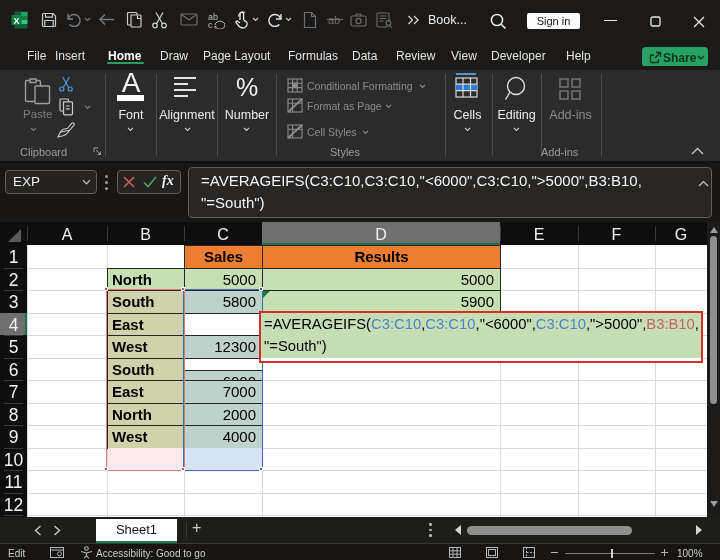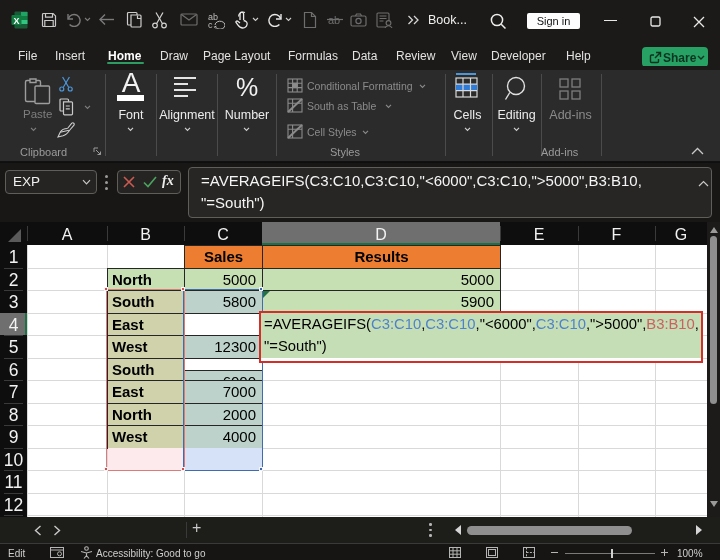--- a/index.html
+++ b/index.html
@@ -152,21 +152,21 @@
 
     <div class="abs" style="left:604px;top:20px;width:13px;height:1.4px;background:#e8e8e8;"></div>
     <svg class="abs" style="left:650px;top:16px" width="11" height="11" viewBox="0 0 11 11" fill="none" stroke="#e8e8e8" stroke-width="1.3">
         <rect x="1" y="1" width="9" height="9" rx="1.5"></rect>
       </svg>
     <svg class="abs" style="left:693px;top:16px" width="12" height="12" viewBox="0 0 12 12" fill="none" stroke="#e8e8e8" stroke-width="1.3">
         <path d="M1 1 L11 11 M11 1 L1 11"></path>
       </svg>
   </div>
   <div id="tabrow">
-    <div class="tab" style="left:18px;">File</div>
+    <div class="tab" style="left:27px;">File</div>
     <div class="tab" style="left:55px;">Insert</div>
     <div class="tab" style="left:108px;color:#fff;font-weight:bold;">Home</div>
     <div class="abs" style="left:107px;top:17.5px;width:37px;height:2.5px;background:#2d9c62;border-radius:2px;"></div>
     <div class="tab" style="left:160px;">Draw</div>
     <div class="tab" style="left:203px;">Page Layout</div>
     <div class="tab" style="left:288px;">Formulas</div>
     <div class="tab" style="left:352px;">Data</div>
     <div class="tab" style="left:396px;">Review</div>
     <div class="tab" style="left:451px;">View</div>
     <div class="tab" style="left:491px;">Developer</div>
@@ -254,21 +254,21 @@
     </svg>
     <div class="rtext gtext" style="left:307px;top:14px;text-align:center;font-size:10.5px;">Conditional Formatting</div>
     <svg class="chev" style="left:419px;top:17px" viewBox="0 0 7 5" fill="none" stroke="#8b8b8b" stroke-width="1.1">
         <path d="M1 0.8 l2.5 2.6 L6 0.8"></path>
       </svg>
     <svg class="abs" style="left:287px;top:32px" width="16" height="15" viewBox="0 0 16 15" fill="none" stroke="#8b8b8b" stroke-width="1.1">
       <rect x="1" y="1" width="14" height="13"></rect>
         <path d="M1 5.3 h14 M5.6 1 v13"></path>
         <path d="M1 14 L15 1" stroke-width="2"></path>
     </svg>
-    <div class="rtext gtext" style="left:307px;top:34px;text-align:left;font-size:10.5px;">South as Table</div>
+    <div class="rtext gtext" style="left:307px;top:34px;text-align:left;font-size:10.5px;">Format as Page</div>
     <svg class="chev" style="left:385px;top:37px" viewBox="0 0 7 5" fill="none" stroke="#8b8b8b" stroke-width="1.1">
         <path d="M1 0.8 l2.5 2.6 L6 0.8"></path>
       </svg>
     <svg class="abs" style="left:287px;top:58px" width="16" height="15" viewBox="0 0 16 15" fill="none" stroke="#8b8b8b" stroke-width="1.1">
       <rect x="1" y="1" width="14" height="13"></rect>
         <path d="M1 5.3 h14 M5.6 1 v13"></path>
         <path d="M1 14 L15 1" stroke-width="2"></path>
     </svg>
     <div class="rtext gtext" style="left:307px;top:60px;text-align:left;font-size:10.5px;">Cell Styles</div>
     <svg class="chev" style="left:362px;top:63px" viewBox="0 0 7 5" fill="none" stroke="#8b8b8b" stroke-width="1.1">
@@ -450,20 +450,21 @@
     <div class="abs" style="left:3px;top:14px;width:7px;height:168px;background:#8f8f8f;border-radius:3.5px;"></div>
     <div class="abs" style="left:3px;top:279px;width:0;height:0;border-left:4px solid transparent;border-right:4px solid transparent;border-top:6px solid #9a9a9a;"></div>
   </div>
   <div id="sheetbar">
     <svg class="abs" style="left:34px;top:8px" width="8" height="11" viewBox="0 0 8 11" fill="none" stroke="#c9c9c9" stroke-width="1.4">
         <path d="M6.5 1 L1.5 5.5 L6.5 10"></path>
       </svg>
     <svg class="abs" style="left:53px;top:8px" width="8" height="11" viewBox="0 0 8 11" fill="none" stroke="#c9c9c9" stroke-width="1.4">
         <path d="M1.5 1 L6.5 5.5 L1.5 10"></path>
       </svg>
+    <div class="abs" style="left:96px;top:2px;width:81px;height:23.5px;background:#fff;border-bottom:2.5px solid #1a7f4e;color:#111;font-size:13px;text-align:center;line-height:21px;">Sheet1</div>
     <div class="abs" style="left:186px;top:5px;width:1px;height:16px;background:#3a3a3a;"></div>
     <div class="abs" style="left:192px;top:2px;font-size:16px;color:#c9c9c9;">+</div>
     <div class="abs" style="left:429px;top:6px;width:2.5px;height:2.5px;background:#b5b5b5;border-radius:50%;"></div>
     <div class="abs" style="left:429px;top:11.5px;width:2.5px;height:2.5px;background:#b5b5b5;border-radius:50%;"></div>
     <div class="abs" style="left:429px;top:17px;width:2.5px;height:2.5px;background:#b5b5b5;border-radius:50%;"></div>
     <div class="abs" style="left:455px;top:8px;width:0;height:0;border-top:5px solid transparent;border-bottom:5px solid transparent;border-right:6px solid #d6d6d6;"></div>
     <div class="abs" style="left:467px;top:8.5px;width:165px;height:9px;background:#8f8f8f;border-radius:4.5px;"></div>
     <div class="abs" style="left:696px;top:8px;width:0;height:0;border-top:5px solid transparent;border-bottom:5px solid transparent;border-left:6px solid #d6d6d6;"></div>
   </div>
   <div id="statusbar">

